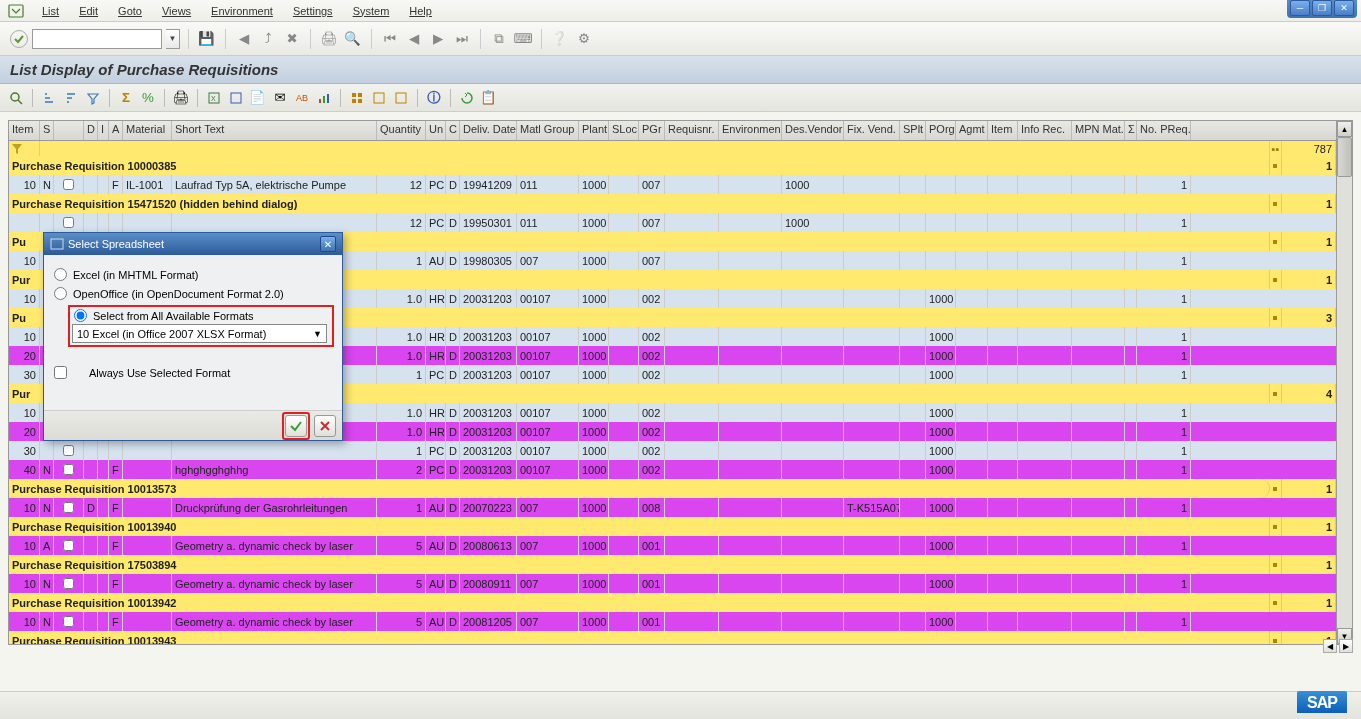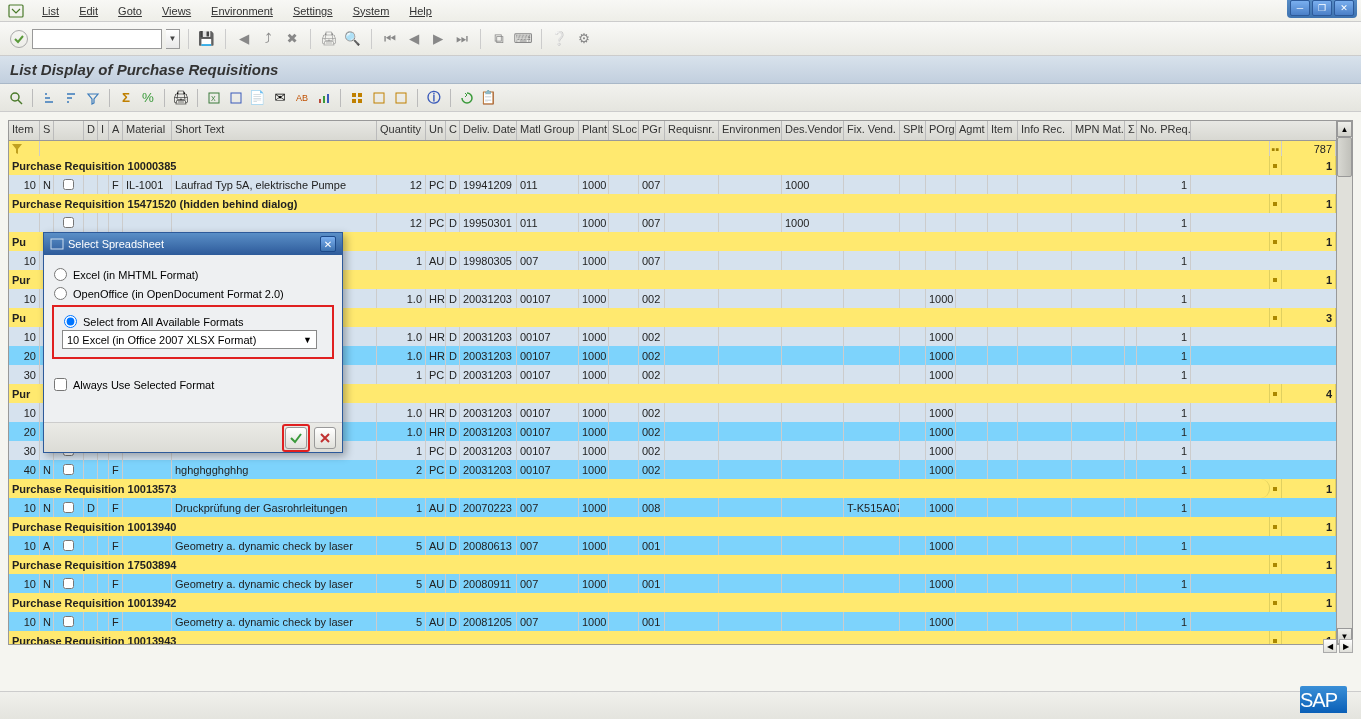--- a/index.html
+++ b/index.html
@@ -21,48 +21,48 @@
 .tb2-sep { width: 1px; height: 18px; background: #bbb; margin: 0 4px; }
 .content-area { background: #f5f5f0; padding: 8px; height: 575px; position: relative; }
 .grid-container { background: #fff; border: 1px solid #999; height: 525px; position: relative; display: flex; }
 .grid-main { flex: 1; overflow: hidden; }
 .grid-header { display: flex; background: linear-gradient(#e8e8e4, #d8d8d2); border-bottom: 1px solid #999; height: 20px; }
 .gh { border-right: 1px solid #bbb; padding: 2px 3px; font-size: 11px; color: #333; white-space: nowrap; overflow: hidden; }
 .grid-body { overflow-y: hidden; height: 503px; }
 .grid-row { display: flex; height: 19px; align-items: center; }
 .grid-row.filter { background: #ffe96f; height: 15px; }
 .grid-row.group-header { background: #ffe96f; font-weight: bold; }
-.grid-row.data-row { background: #7dd3fc; }
+.grid-row.data-row { background: #d946ef; }
 .grid-row.data-row:nth-child(odd) { background: #d6e2ee; }
 .gc { border-right: 1px solid #ccc; padding: 1px 3px; font-size: 11px; color: #222; white-space: nowrap; overflow: hidden; height: 100%; display: flex; align-items: center; }
 .gc.num { justify-content: flex-end; }
 .gc input[type=checkbox] { width: 11px; height: 11px; }
 .gc .tiny-dot { width: 4px; height: 4px; background: #aa8800; }
 .group-header .gc { border-right: 1px solid #e0d060; }
 .scroll-vert { width: 16px; background: linear-gradient(to right, #e8e8e4, #d8d8d2); border-left: 1px solid #999; display: flex; flex-direction: column; }
 .scroll-btn { height: 16px; background: linear-gradient(#f0f0ec, #d0d0ca); border: 1px solid #999; display: flex; align-items: center; justify-content: center; font-size: 8px; cursor: pointer; }
 .scroll-track { flex: 1; background: #e0e0da; position: relative; }
 .scroll-thumb { position: absolute; top: 0; left: 0; right: 0; height: 40px; background: linear-gradient(to right, #d8d8d2, #c0c0ba); border: 1px solid #999; border-radius: 2px; }
 .dialog { position: absolute; left: 43px; top: 232px; width: 300px; background: #eef0f2; border: 1px solid #2d5a9a; box-shadow: 3px 3px 8px rgba(0,0,0,0.3); z-index: 100; }
 .dialog-title { background: linear-gradient(#5a8fc7, #2d5a9a); color: #fff; height: 22px; display: flex; align-items: center; padding: 0 6px; font-size: 11px; }
 .dialog-title-icon { width: 14px; height: 14px; margin-right: 4px; color: #cde; }
 .dialog-close { margin-left: auto; width: 16px; height: 16px; background: linear-gradient(#7aafef, #3d72b0); border: 1px solid #1d4a8a; border-radius: 2px; display: flex; align-items: center; justify-content: center; color: #fff; cursor: pointer; font-size: 10px; }
 .dialog-body { padding: 10px 8px 8px 8px; }
 .dlg-label { font-size: 11px; margin-bottom: 6px; }
 .dlg-radio-row { display: flex; align-items: center; padding: 3px 2px; gap: 6px; }
 .dlg-radio-row input[type=radio] { width: 13px; height: 13px; }
-.dlg-highlight { border: 2px solid #e02020; padding: 8px; margin-top: 2px; }
+.dlg-highlight { border: 2px solid #e02020; padding: 2px; margin-top: 2px; margin-left: 16px; }
 .dlg-select { width: 255px; height: 19px; border: 1px solid #888; background: #fff; font-size: 11px; padding: 0 4px; margin-top: 2px; display: flex; align-items: center; justify-content: space-between; cursor: pointer; }
-.dlg-check-row { display: flex; align-items: center; padding: 3px 2px; gap: 6px; margin-top: 16px; }
+.dlg-check-row { display: flex; align-items: center; padding: 3px 2px; gap: 22px; margin-top: 16px; }
 .dialog-footer { height: 30px; border-top: 1px solid #ccc; background: linear-gradient(#eaeae6, #dcdcd6); display: flex; align-items: center; justify-content: flex-end; padding: 0 6px; gap: 4px; margin-top: 20px; }
 .dlg-ft-btn { width: 22px; height: 22px; border: 1px solid #999; background: linear-gradient(#fff, #e0e0da); border-radius: 3px; display: flex; align-items: center; justify-content: center; cursor: pointer; }
 .dlg-ft-btn.green svg { color:#3a9a3a; }
 .dlg-ft-btn.red svg { color:#c03030; }
 .dlg-ok-highlight { border: 2px solid #e02020; padding: 1px; border-radius: 3px; }
-.footer-logo { position: absolute; bottom: 6px; right: 14px; font-weight: normal; font-size: 20px; color: #fff; background: linear-gradient(#3a8fd7, #0a5fb7); padding: 3px 10px 1px 0; border-radius: 2px 2px 0 0; letter-spacing: -1px; }
+.footer-logo { position: absolute; bottom: 6px; right: 14px; font-weight: bold; font-size: 16px; color: #fff; background: linear-gradient(#3a8fd7, #0a5fb7); padding: 3px 10px 1px 10px; border-radius: 2px 2px 0 0; letter-spacing: -1px; }
 .footer-bar { position: absolute; bottom: 0; left: 0; right: 0; height: 28px; background: linear-gradient(#f0f0ec, #e4e4de); border-top: 1px solid #ccc; }
 .footer-right-controls { position: absolute; right: 8px; bottom: 34px; display: flex; gap: 2px; }
 .fr-btn { width: 14px; height: 14px; border: 1px solid #aaa; background: linear-gradient(#fff, #e0e0da); font-size: 8px; display: flex; align-items: center; justify-content: center; cursor: pointer; }
 .funnel-icon { width: 10px; height: 10px; color: #c0a020; }
 
 
 .c-item{width:31px}.c-s{width:14px}.c-chk{width:30px;justify-content:center}.c-d{width:14px}.c-i{width:11px}.c-a{width:14px}.c-mat{width:49px}.c-short{width:205px}.c-qty{width:49px;}.c-un{width:20px}.c-c{width:14px}.c-deliv{width:57px}.c-matg{width:62px}.c-plant{width:30px}.c-sloc{width:30px}.c-pgr{width:26px}.c-req{width:54px}.c-track{width:63px}.c-dven{width:62px}.c-fven{width:56px}.c-splt{width:26px}.c-porg{width:30px}.c-agmt{width:32px}.c-item2{width:30px}.c-info{width:54px}.c-mpn{width:53px}.c-sig{width:12px}.c-nopreq{width:54px}
 .group-span{flex:1;padding-left:3px}
 </style>
 </head>

